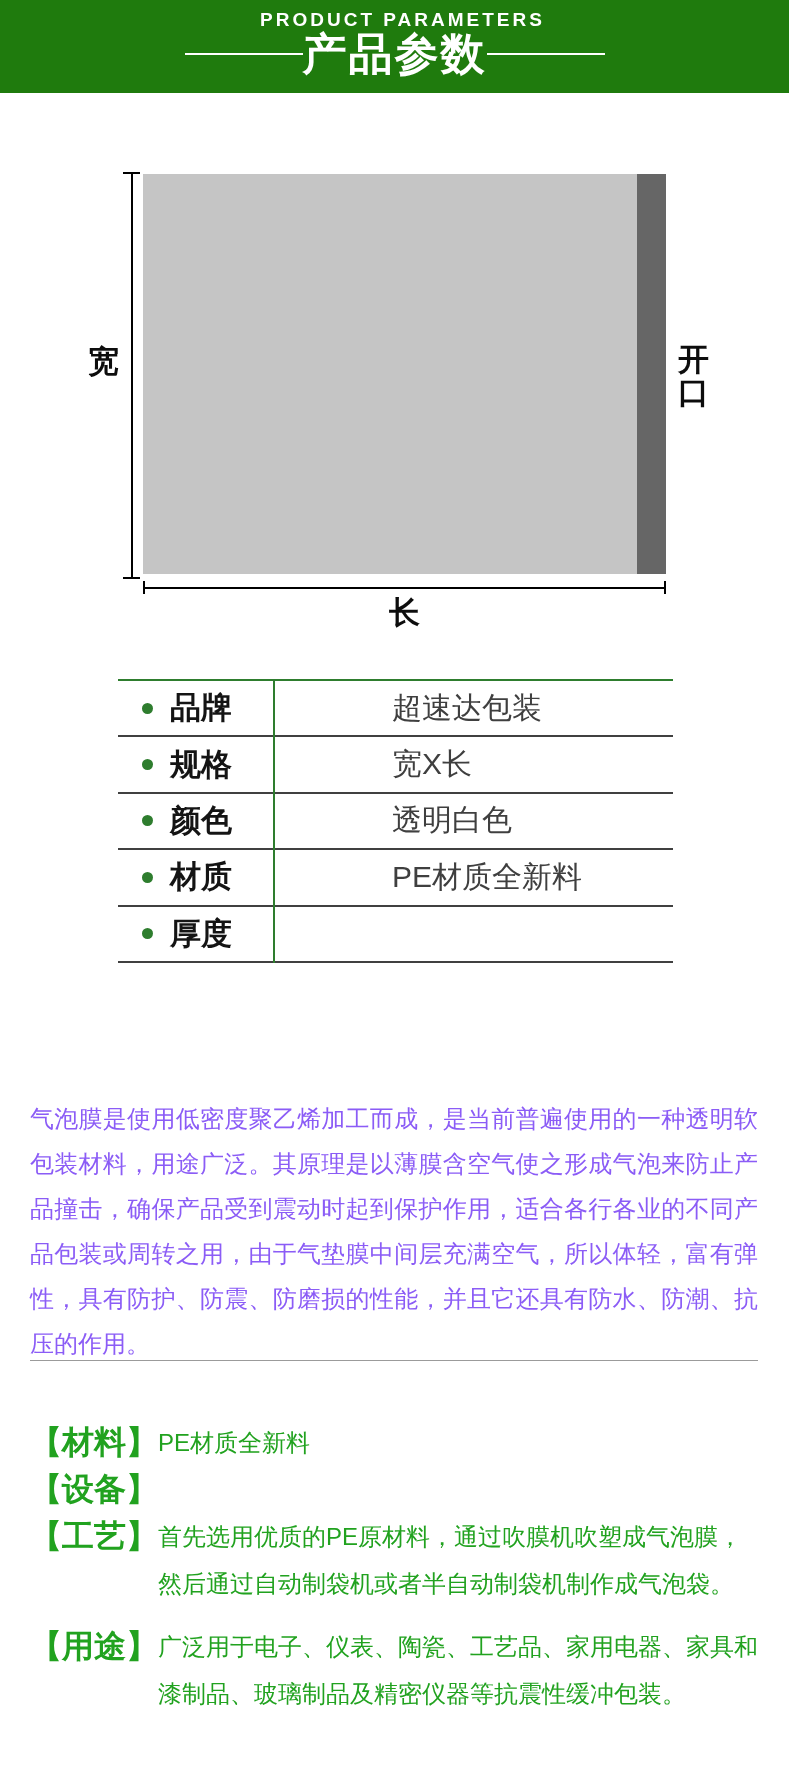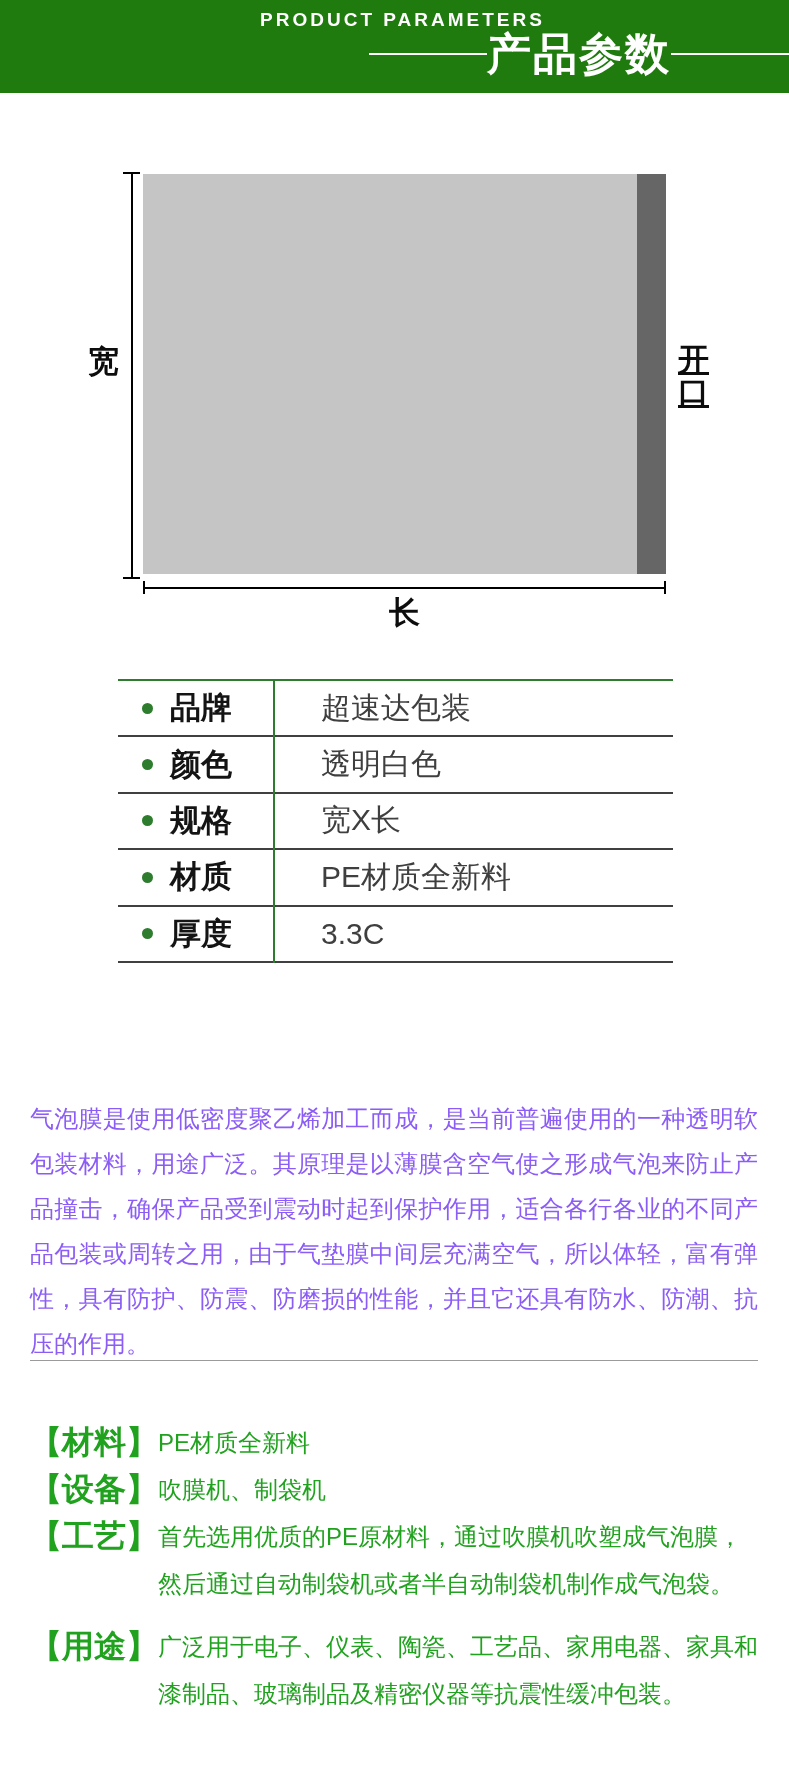--- a/index.html
+++ b/index.html
@@ -8,46 +8,46 @@
     font-family:"Liberation Sans","DejaVu Sans",sans-serif;overflow:hidden;
   }
   
   .header{position:absolute;left:0;top:0;width:789px;height:93px;background:#1f7b0d;}
   .header-sub{
     position:absolute;left:8px;top:9px;width:100%;text-align:center;
     color:#ffffff;font-size:19px;font-weight:700;letter-spacing:3px;
   }
   .header-title-row{
     position:absolute;left:0;top:26px;width:100%;height:56px;
-    display:flex;align-items:center;justify-content:flex-end;gap:0;
+    display:flex;align-items:center;justify-content:center;gap:0;
   }
   .header-line{width:118px;height:2px;background:#ffffff;}
   .header-title{color:#ffffff;font-size:44px;font-weight:700;letter-spacing:2px;line-height:1;}
   
   .bag{position:absolute;left:143px;top:174px;width:523px;height:400px;background:#c5c5c5;}
   .bag-strip{position:absolute;right:0;top:0;width:29px;height:100%;background:#666666;}
   .dim{position:absolute;background:#000000;}
   .dim-v{left:131px;top:172px;width:2px;height:407px;}
   .dim-v-cap-top{left:123px;top:172px;width:17px;height:2px;}
   .dim-v-cap-bot{left:123px;top:577px;width:17px;height:2px;}
   .dim-h{left:143px;top:587px;width:523px;height:2px;}
   .dim-h-tick-l{left:143px;top:581px;width:2px;height:13px;}
   .dim-h-tick-r{left:664px;top:581px;width:2px;height:13px;}
   .lbl{position:absolute;color:#0d0d0d;font-weight:700;font-size:31px;line-height:33px;}
   .lbl-width{left:88px;top:345px;}
-  .lbl-opening{left:677px;top:343px;width:33px;text-align:center;word-break:break-all;text-decoration:underline;}
+  .lbl-opening{left:677px;top:343px;width:33px;text-align:center;word-break:break-all;}
   .lbl-length{left:143px;top:596px;width:523px;text-align:center;}
   
   .spec{position:absolute;left:118px;top:679px;width:555px;border-top:2px solid #2e7d2e;}
   .spec-vline{position:absolute;left:155px;top:0;bottom:0;width:2px;background:#2e7d2e;}
   .trow{display:flex;align-items:center;height:54.4px;border-bottom:2px solid #404040;}
   .tlabel{flex:0 0 157px;display:flex;align-items:center;padding-left:24px;box-sizing:border-box;}
   .dot{width:11px;height:11px;border-radius:50%;background:#2e7d2e;flex:0 0 auto;}
   .tlabel-text{margin-left:17px;font-size:31px;font-weight:700;color:#141414;}
-  .tvalue{flex:1;padding-left:46px;font-size:30px;color:#3f3f3f;}
+  .tvalue{flex:1;padding-left:117px;font-size:30px;color:#3f3f3f;}
   
   .desc{
     position:absolute;left:30px;top:1096px;width:728px;
     font-size:24px;line-height:45px;color:#8b5cf6;text-align:justify;
   }
   
   .divider{position:absolute;left:30px;top:1360px;width:728px;height:1px;background:#9b9b9b;}
   
   .details{position:absolute;left:30px;top:1419px;width:732px;color:#21a21f;}
   .detail-item{display:flex;align-items:flex-start;}
@@ -89,63 +89,61 @@
       <div class="tlabel">
         <span class="dot"></span>
         <span class="tlabel-text">品牌</span>
       </div>
       <div class="tvalue">超速达包装</div>
     </div>
 
     <div class="trow">
       <div class="tlabel">
         <span class="dot"></span>
-        <span class="tlabel-text">颜色</span>
+        <span class="tlabel-text">规格</span>
       </div>
-      <div class="tvalue">透明白色</div>
+      <div class="tvalue">宽X长</div>
     </div>
 
     <div class="trow">
       <div class="tlabel">
         <span class="dot"></span>
-        <span class="tlabel-text">规格</span>
+        <span class="tlabel-text">颜色</span>
       </div>
-      <div class="tvalue">宽X长</div>
+      <div class="tvalue">透明白色</div>
     </div>
 
     <div class="trow">
       <div class="tlabel">
         <span class="dot"></span>
         <span class="tlabel-text">材质</span>
       </div>
       <div class="tvalue">PE材质全新料</div>
     </div>
 
     <div class="trow">
       <div class="tlabel">
         <span class="dot"></span>
         <span class="tlabel-text">厚度</span>
       </div>
-      <div class="tvalue">3.3C</div>
     </div>
 
   </div>
 
   <div class="desc">气泡膜是使用低密度聚乙烯加工而成，是当前普遍使用的一种透明软包装材料，用途广泛。其原理是以薄膜含空气使之形成气泡来防止产品撞击，确保产品受到震动时起到保护作用，适合各行各业的不同产品包装或周转之用，由于气垫膜中间层充满空气，所以体轻，富有弹性，具有防护、防震、防磨损的性能，并且它还具有防水、防潮、抗压的作用。</div>
 
   <div class="divider"></div>
 
   <div class="details">
     <div class="detail-item">
       <div class="detail-label">【材料】</div>
       <div class="detail-body">PE材质全新料</div>
     </div>
     <div class="detail-item">
       <div class="detail-label">【设备】</div>
-      <div class="detail-body">吹膜机、制袋机</div>
     </div>
     <div class="detail-item">
       <div class="detail-label">【工艺】</div>
       <div class="detail-body">首先选用优质的PE原材料，通过吹膜机吹塑成气泡膜，然后通过自动制袋机或者半自动制袋机制作成气泡袋。</div>
     </div>
     <div class="detail-item gap">
       <div class="detail-label">【用途】</div>
       <div class="detail-body">广泛用于电子、仪表、陶瓷、工艺品、家用电器、家具和漆制品、玻璃制品及精密仪器等抗震性缓冲包装。</div>
     </div>
   </div>

